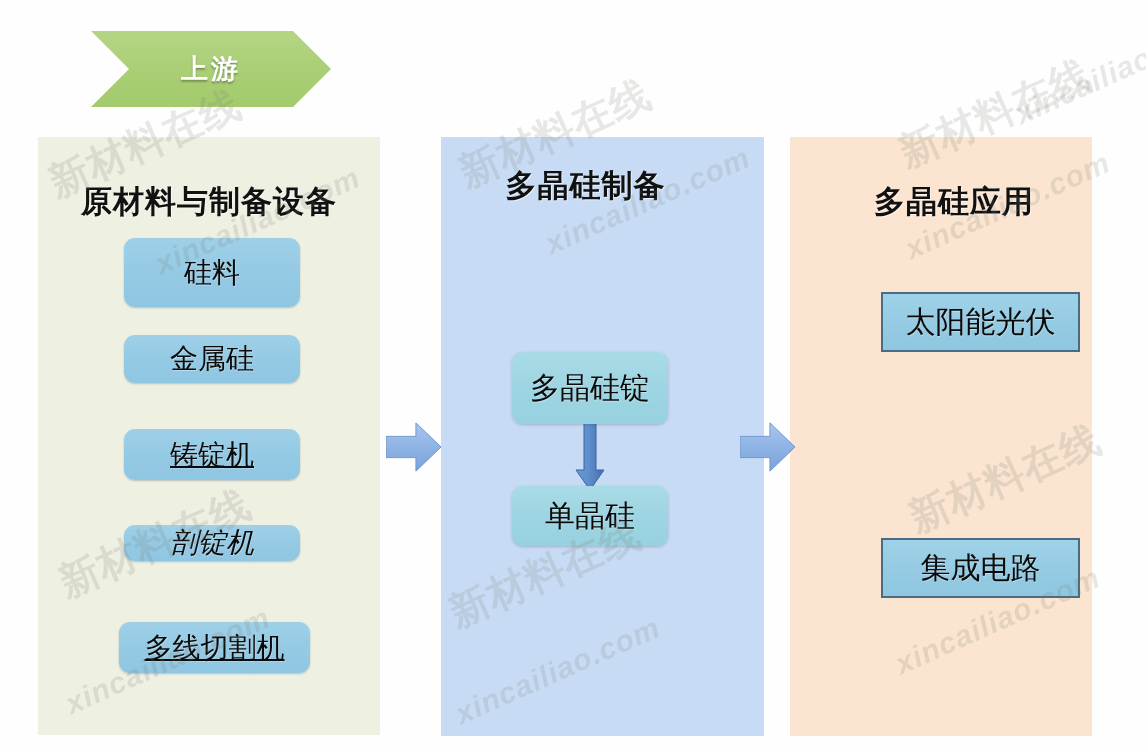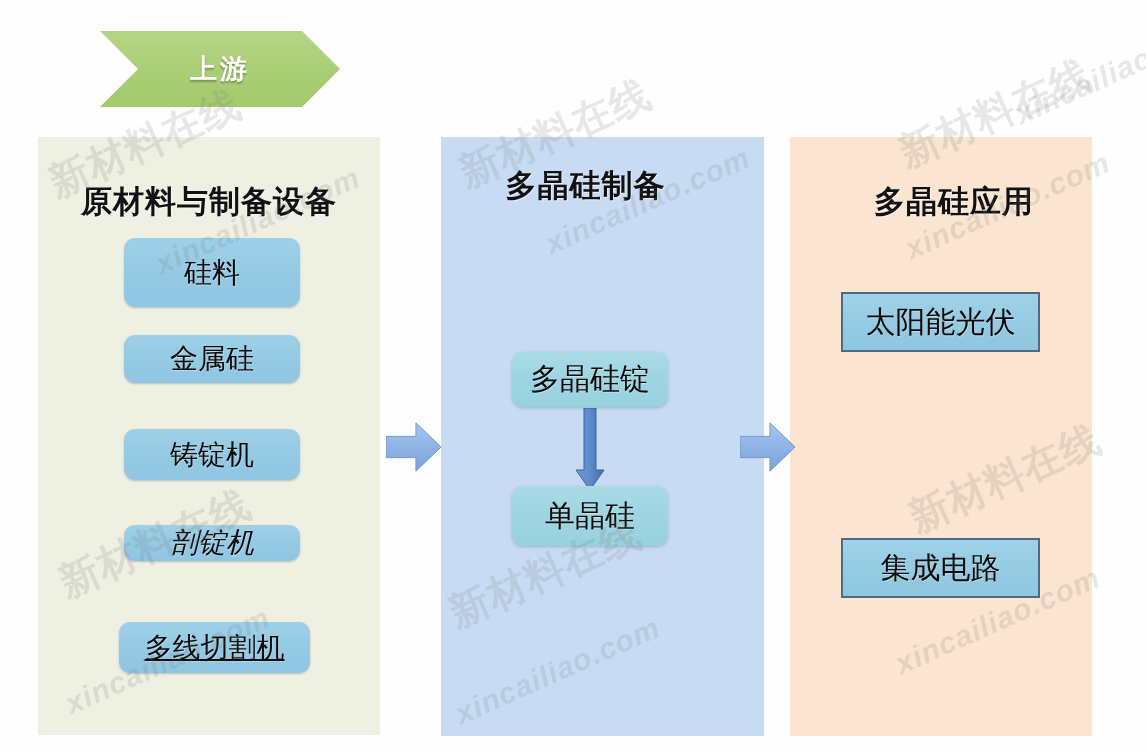--- a/index.html
+++ b/index.html
@@ -107,20 +107,21 @@
   .node-round-mid {
     background: linear-gradient(180deg,#a8dbe6 0%,#9ed5e2 50%,#97d1df 100%);
     border-radius: 11px;
     box-shadow: 0 1px 3px rgba(60,80,100,0.30);
     font-size: 30px;
   }
   .node-rect {
     background: linear-gradient(180deg,#9fd2e8 0%,#95cbe3 50%,#8fc7e0 100%);
     border: 2px solid #4a6b86;
     font-size: 30px;
+    margin-left: 40px;
   }
 
   
   .h-arrow {
     position: absolute;
     width: 56px;
     height: 56px;
     z-index: 4;
   }
 
@@ -148,45 +149,45 @@
     <span class="wm wm-en" style="left:540px; top:230px;">xincailiao.com</span>
     <span class="wm wm-cn" style="left:440px; top:590px;">新材料在线</span>
     <span class="wm wm-en" style="left:450px; top:700px;">xincailiao.com</span>
     <span class="wm wm-cn" style="left:890px; top:130px;">新材料在线</span>
     <span class="wm wm-en" style="left:900px; top:235px;">xincailiao.com</span>
     <span class="wm wm-cn" style="left:900px; top:495px;">新材料在线</span>
     <span class="wm wm-en" style="left:890px; top:650px;">xincailiao.com</span>
     <span class="wm wm-en" style="left:1010px; top:100px;">xincailiao.com</span>
   </div>
 
-  <div class="chev chev-up" style="left:100px; top:31px; width:240px;">
+  <div class="chev chev-up" style="left:91px; top:31px; width:240px;">
     <span>上游</span>
   </div>
 
   <div class="panel-title" style="left:38px; width:342px; top:181px;">原材料与制备设备</div>
   <div class="panel-title" style="left:441px; width:289px; top:165px;">多晶硅制备</div>
   <div class="panel-title" style="left:790px; width:302px; top:181px;margin-left:13px;">多晶硅应用</div>
 
   <div class="node node-round" style="left:124px; top:238px; width:176px; height:69px;text-align:center;">
     <span>硅料</span>
   </div>
   <div class="node node-round" style="left:124px; top:335px; width:176px; height:48px;">
     <span>金属硅</span>
   </div>
-  <div class="node node-round" style="left:124px; top:429px; width:176px; height:51px;">
+  <div class="node node-round" style="left:124px; top:429px; width:176px; height:51px;text-decoration:underline;">
     <span>铸锭机</span>
   </div>
   <div class="node node-round" style="left:124px; top:525px; width:176px; height:36px;font-style:italic;">
     <span>剖锭机</span>
   </div>
   <div class="node node-round" style="left:119px; top:622px; width:191px; height:51px;text-decoration:underline;">
     <span>多线切割机</span>
   </div>
 
-  <div class="node node-round-mid" style="left:512px; top:352px; width:156px; height:55px;">
+  <div class="node node-round-mid" style="left:512px; top:352px; width:156px; height:72px;">
     <span>多晶硅锭</span>
   </div>
 
   <svg class="v-arrow" style="left:572px; top:408px;" width="36" height="86" viewBox="0 0 36 86">
     <defs>
       <linearGradient id="vgrad" x1="0" y1="0" x2="1" y2="0">
         <stop offset="0%" stop-color="#6e9ad4"></stop>
         <stop offset="45%" stop-color="#5f8ecd"></stop>
         <stop offset="100%" stop-color="#456fae"></stop>
       </linearGradient>

